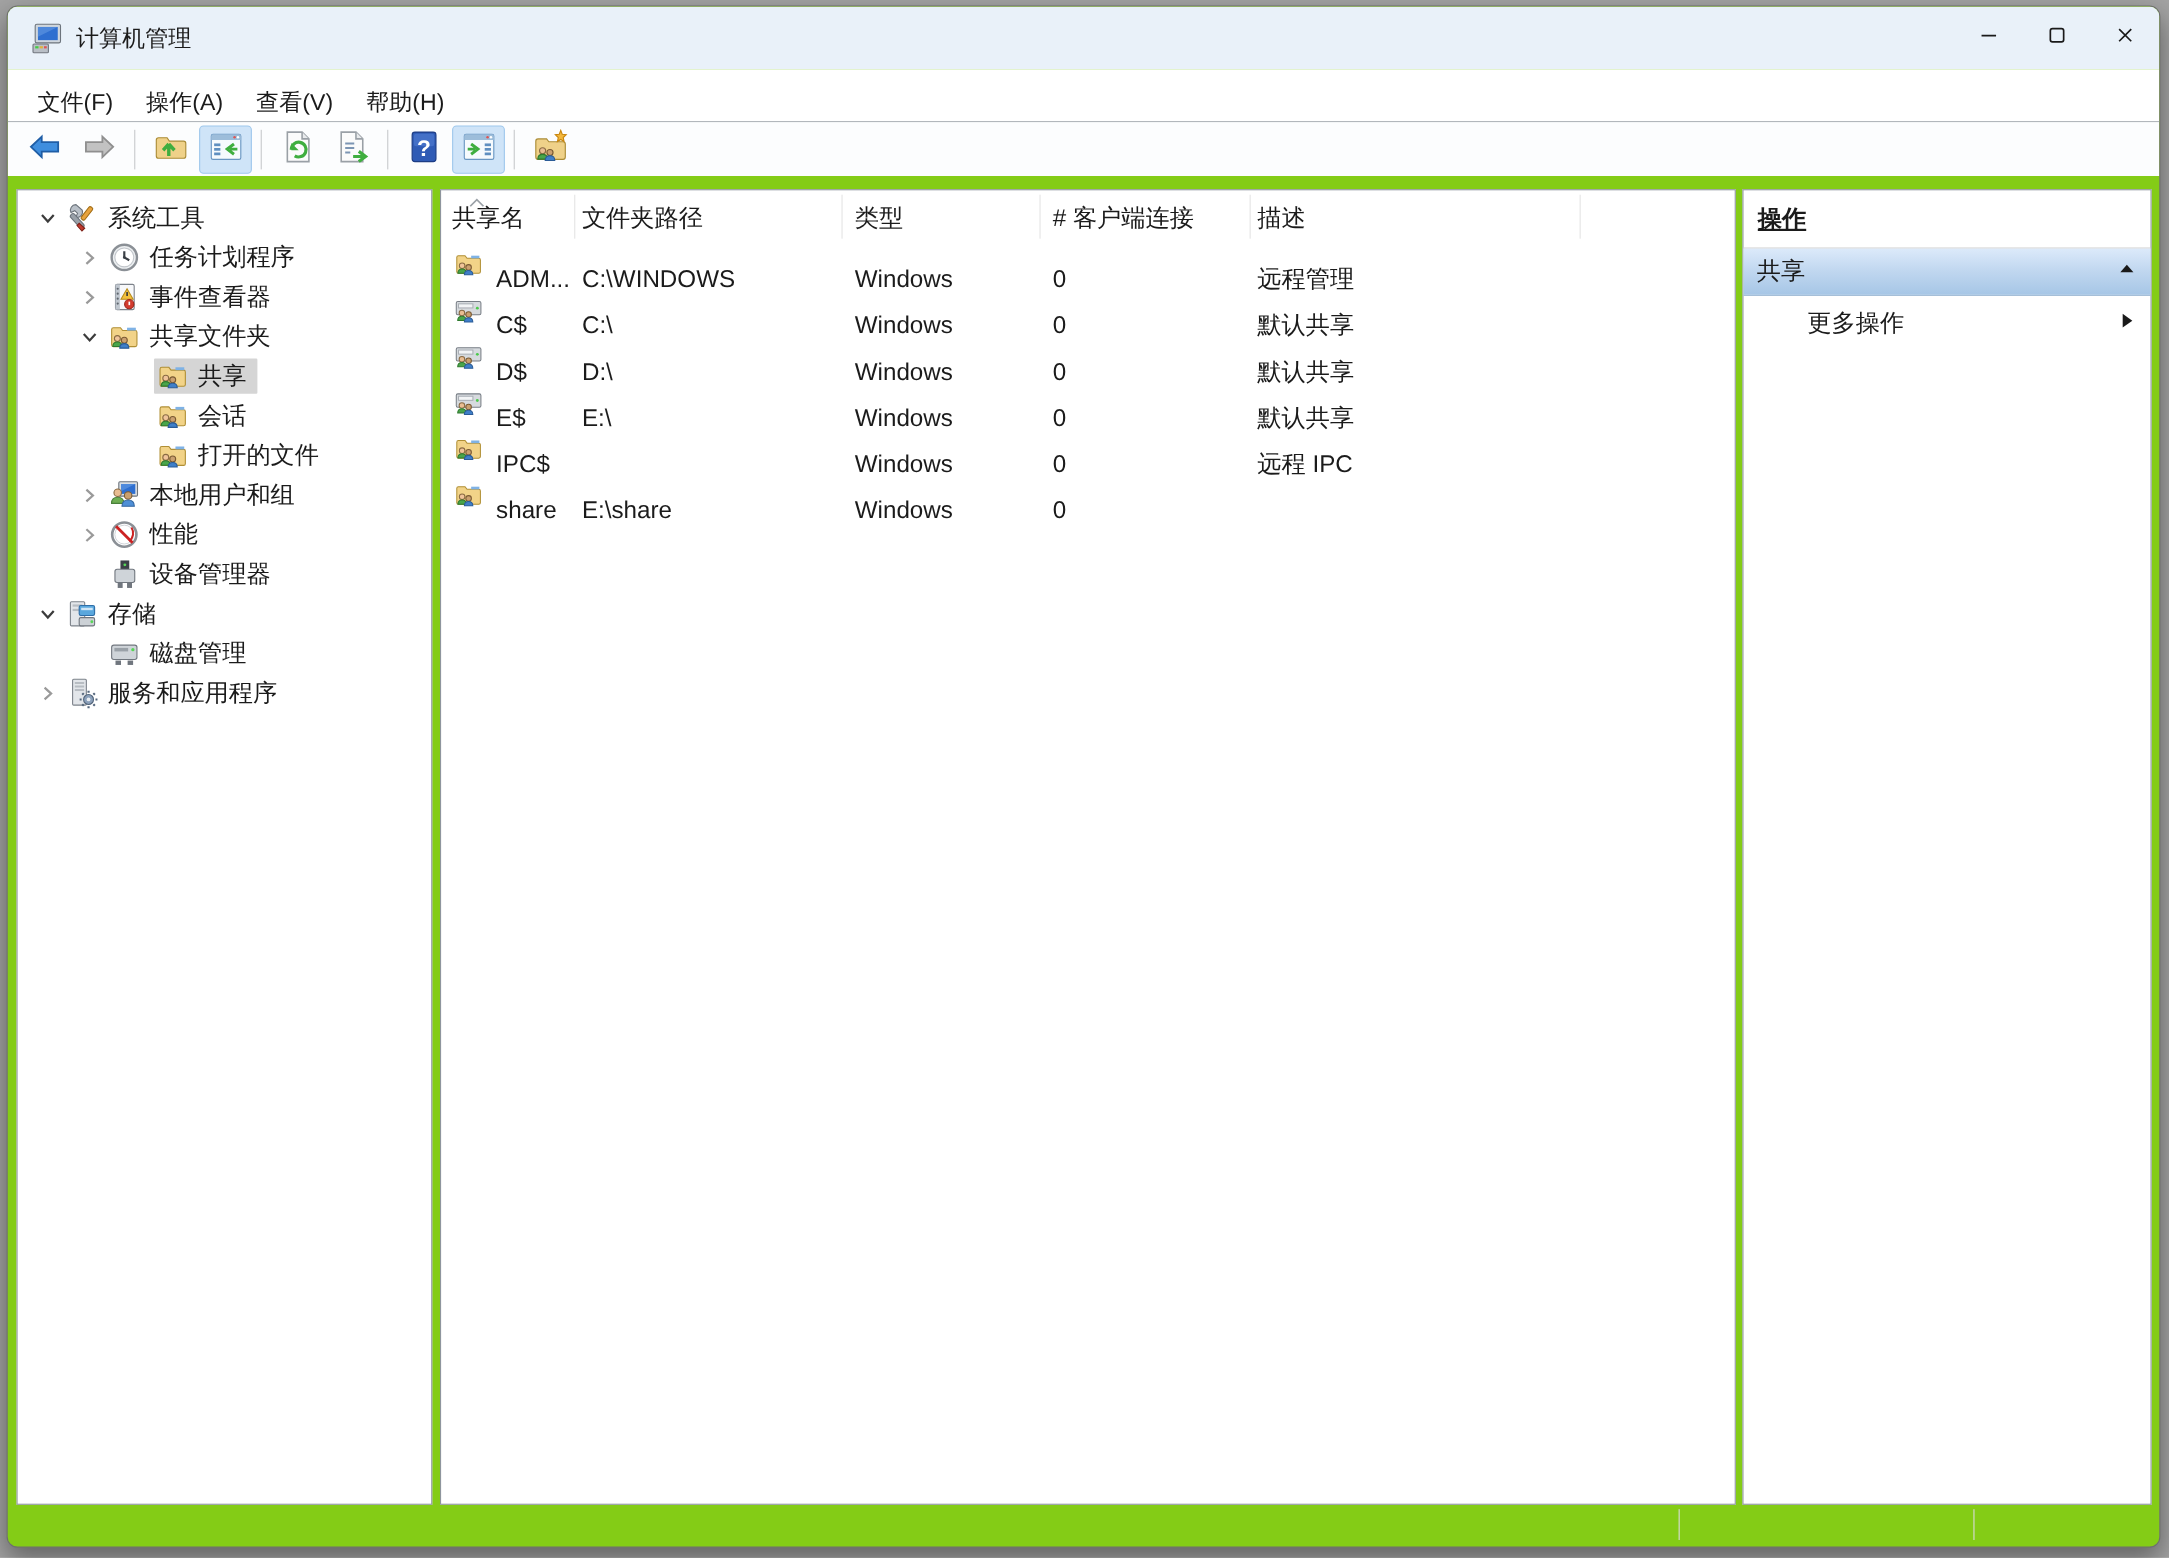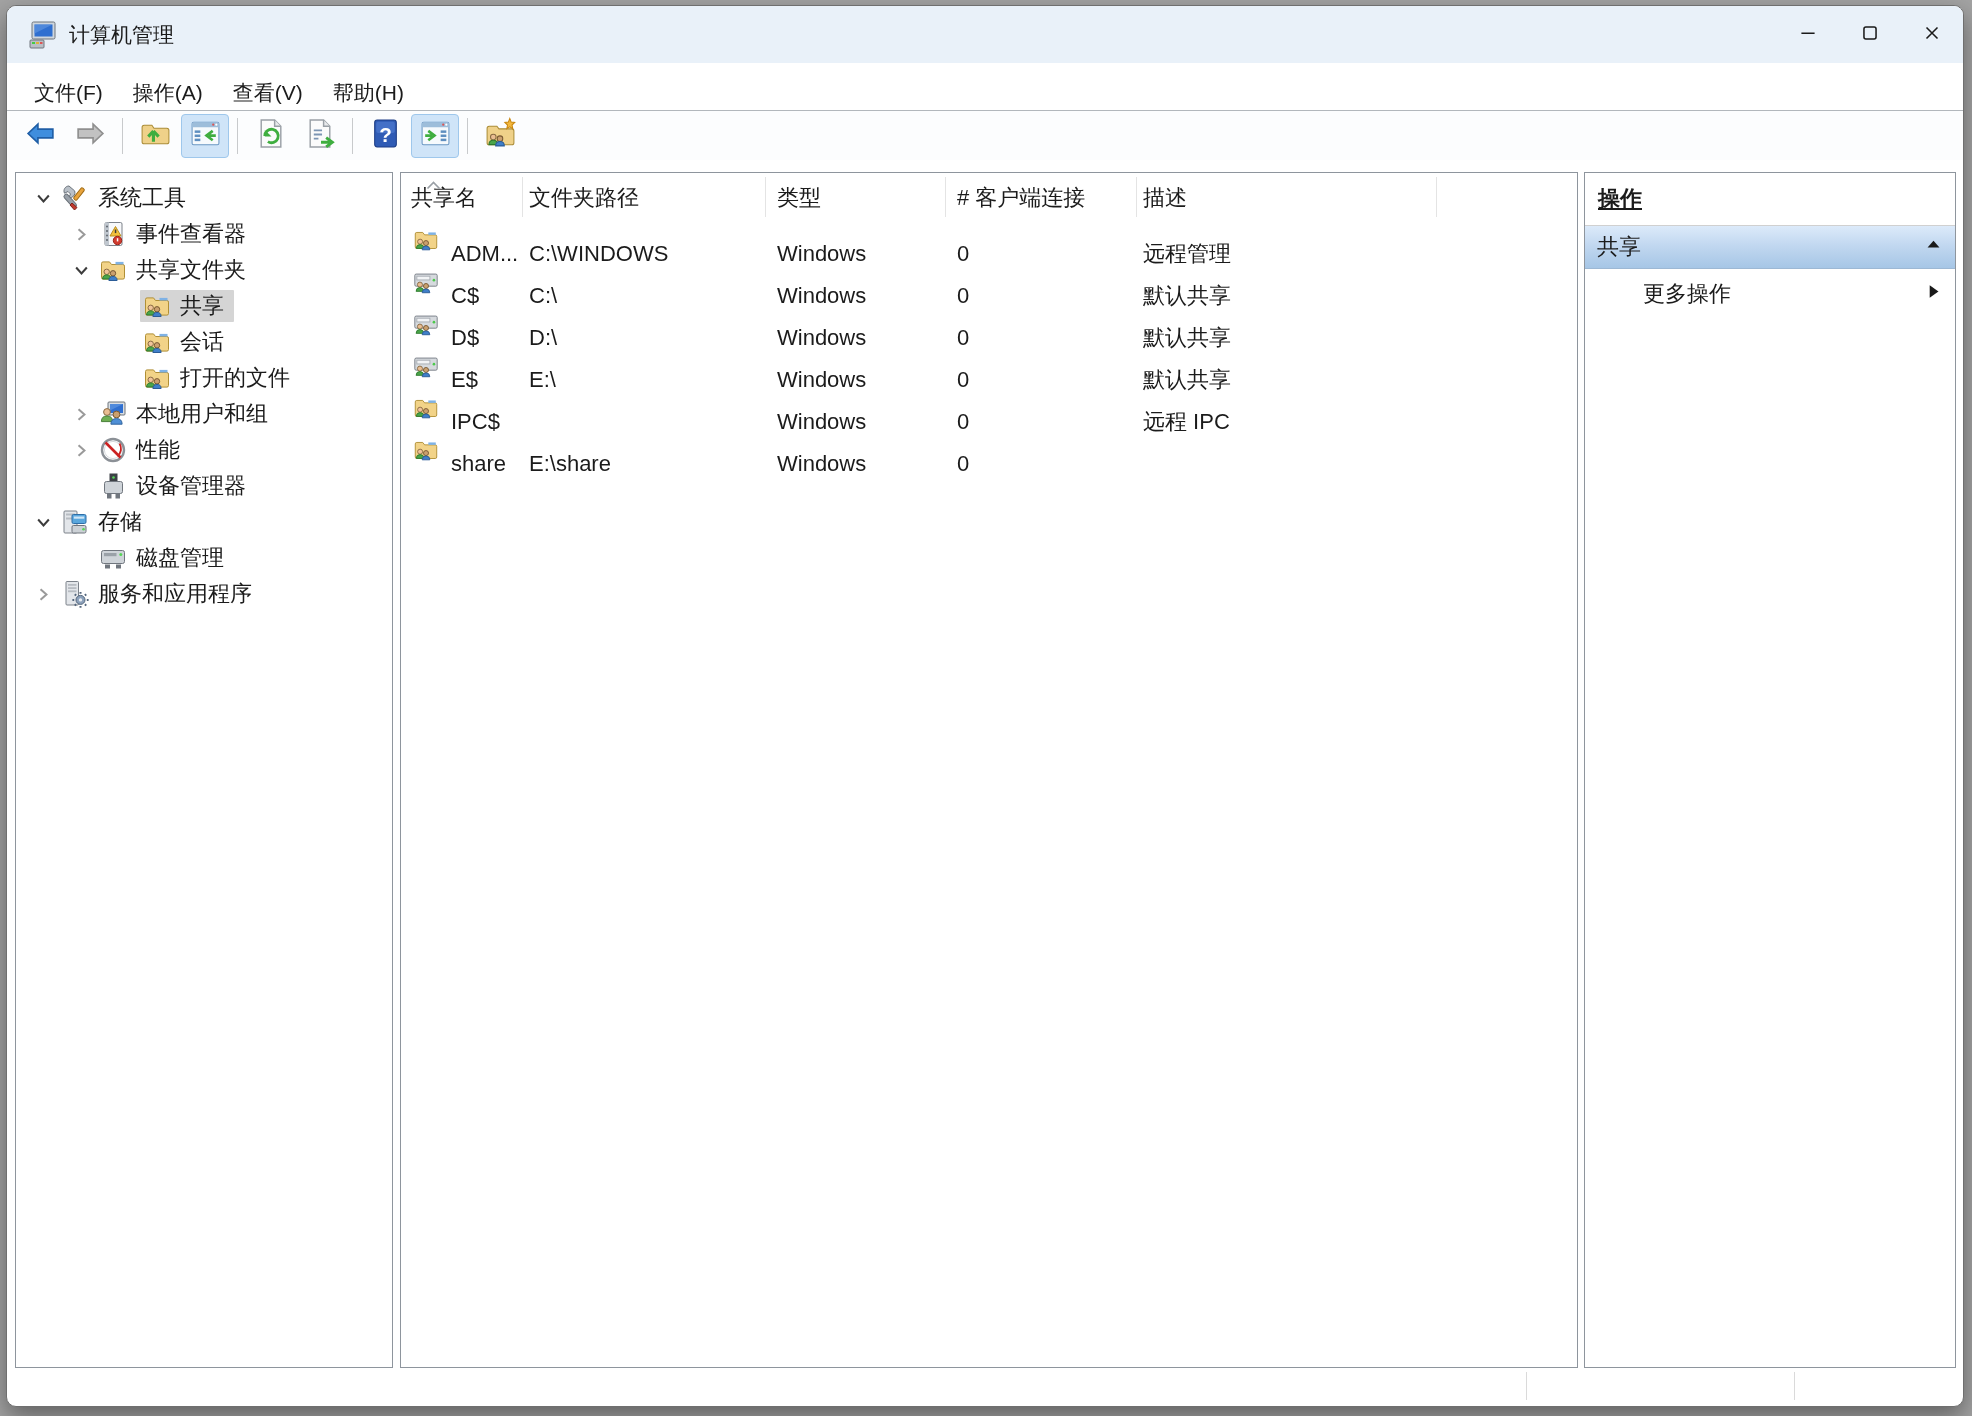--- a/index.html
+++ b/index.html
@@ -1,17 +1,17 @@
 <!DOCTYPE html>
 <html><head>
 <meta charset="utf-8">
 <style>
   html,body{margin:0;padding:0;width:1972px;height:1416px;overflow:hidden;background:#a3a3a3;
     font-family:"Liberation Sans","DejaVu Sans",sans-serif;color:#1b1b1b;}
-  .window{position:absolute;left:6px;top:5px;width:1956px;height:1400px;background:#ffffff;
+  .window{position:absolute;left:6px;top:5px;width:1956px;height:1400px;background:#84cc16;
     border:1px solid #6f6f6f;border-radius:10px;box-shadow:0 10px 24px rgba(0,0,0,.4);overflow:hidden;}
   
   .titlebar{position:absolute;left:0;top:0;right:0;height:57px;background:#e9f1f9;display:flex;align-items:center;}
   .titlebar .app-ic{width:32px;height:32px;margin:0 10px 0 20px;flex:0 0 auto;}
   .titlebar .title{font-size:21px;}
   .cap-btns{margin-left:auto;display:flex;height:100%;}
   .cap-btn{width:62px;height:100%;display:flex;align-items:center;justify-content:center;}
   .cap-btn svg{width:22px;height:22px;}
   
   .menubar{position:absolute;left:0;top:57px;right:0;height:47px;background:#ffffff;display:flex;align-items:center;padding-left:12px;}
@@ -199,20 +199,36 @@
           </span>
         </div>
         <div class="tree-row" style="padding-left: 50px;">
           <span class="chev">
             <svg viewBox="0 0 16 16">
               <path d="M5.5 3.5 L10.5 8 L5.5 12.5" fill="none" stroke="#9a9a9a" stroke-width="1.7"></path>
             </svg>
           </span>
           <span class="sel-wrap">
             <span class="t-ic"><svg viewBox="0 0 30 30">
+                <circle cx="15" cy="15" r="11.5" fill="#eceff1" stroke="#8b9096" stroke-width="2.2"></circle>
+                <circle cx="15" cy="15" r="8.6" fill="#fff" stroke="#c2c6cb"></circle>
+                <path d="M15 9.5 V15 L19.5 17.6" stroke="#3a3f45" stroke-width="2" fill="none"></path>
+                <circle cx="15" cy="15" r="1.2" fill="#3a3f45"></circle>
+              </svg></span>
+            <span>任务计划程序</span>
+          </span>
+        </div>
+        <div class="tree-row" style="padding-left: 50px;">
+          <span class="chev">
+            <svg viewBox="0 0 16 16">
+              <path d="M5.5 3.5 L10.5 8 L5.5 12.5" fill="none" stroke="#9a9a9a" stroke-width="1.7"></path>
+            </svg>
+          </span>
+          <span class="sel-wrap">
+            <span class="t-ic"><svg viewBox="0 0 30 30">
                 <rect x="7" y="3.5" width="17" height="23" rx="1.5" fill="#f7f8fa" stroke="#7c828a"></rect>
                 <rect x="7" y="3.5" width="4" height="23" fill="#c0c7cf"></rect>
                 <circle cx="9" cy="7.5" r="1" fill="#5e656d"></circle>
                 <circle cx="9" cy="12" r="1" fill="#5e656d"></circle>
                 <circle cx="9" cy="16.5" r="1" fill="#5e656d"></circle>
                 <circle cx="9" cy="21" r="1" fill="#5e656d"></circle>
                 <path d="M17.5 7.5 l5.5 9.5 H12 Z" fill="#f4c13d" stroke="#b98d1e"></path>
                 <rect x="16.8" y="10.5" width="1.5" height="3.6" fill="#3a3a3a"></rect>
                 <circle cx="19.5" cy="21.5" r="4.2" fill="#d23b2f" stroke="#9c2419"></circle>
                 <rect x="18.8" y="19.2" width="1.5" height="3.2" fill="#fff"></rect>

